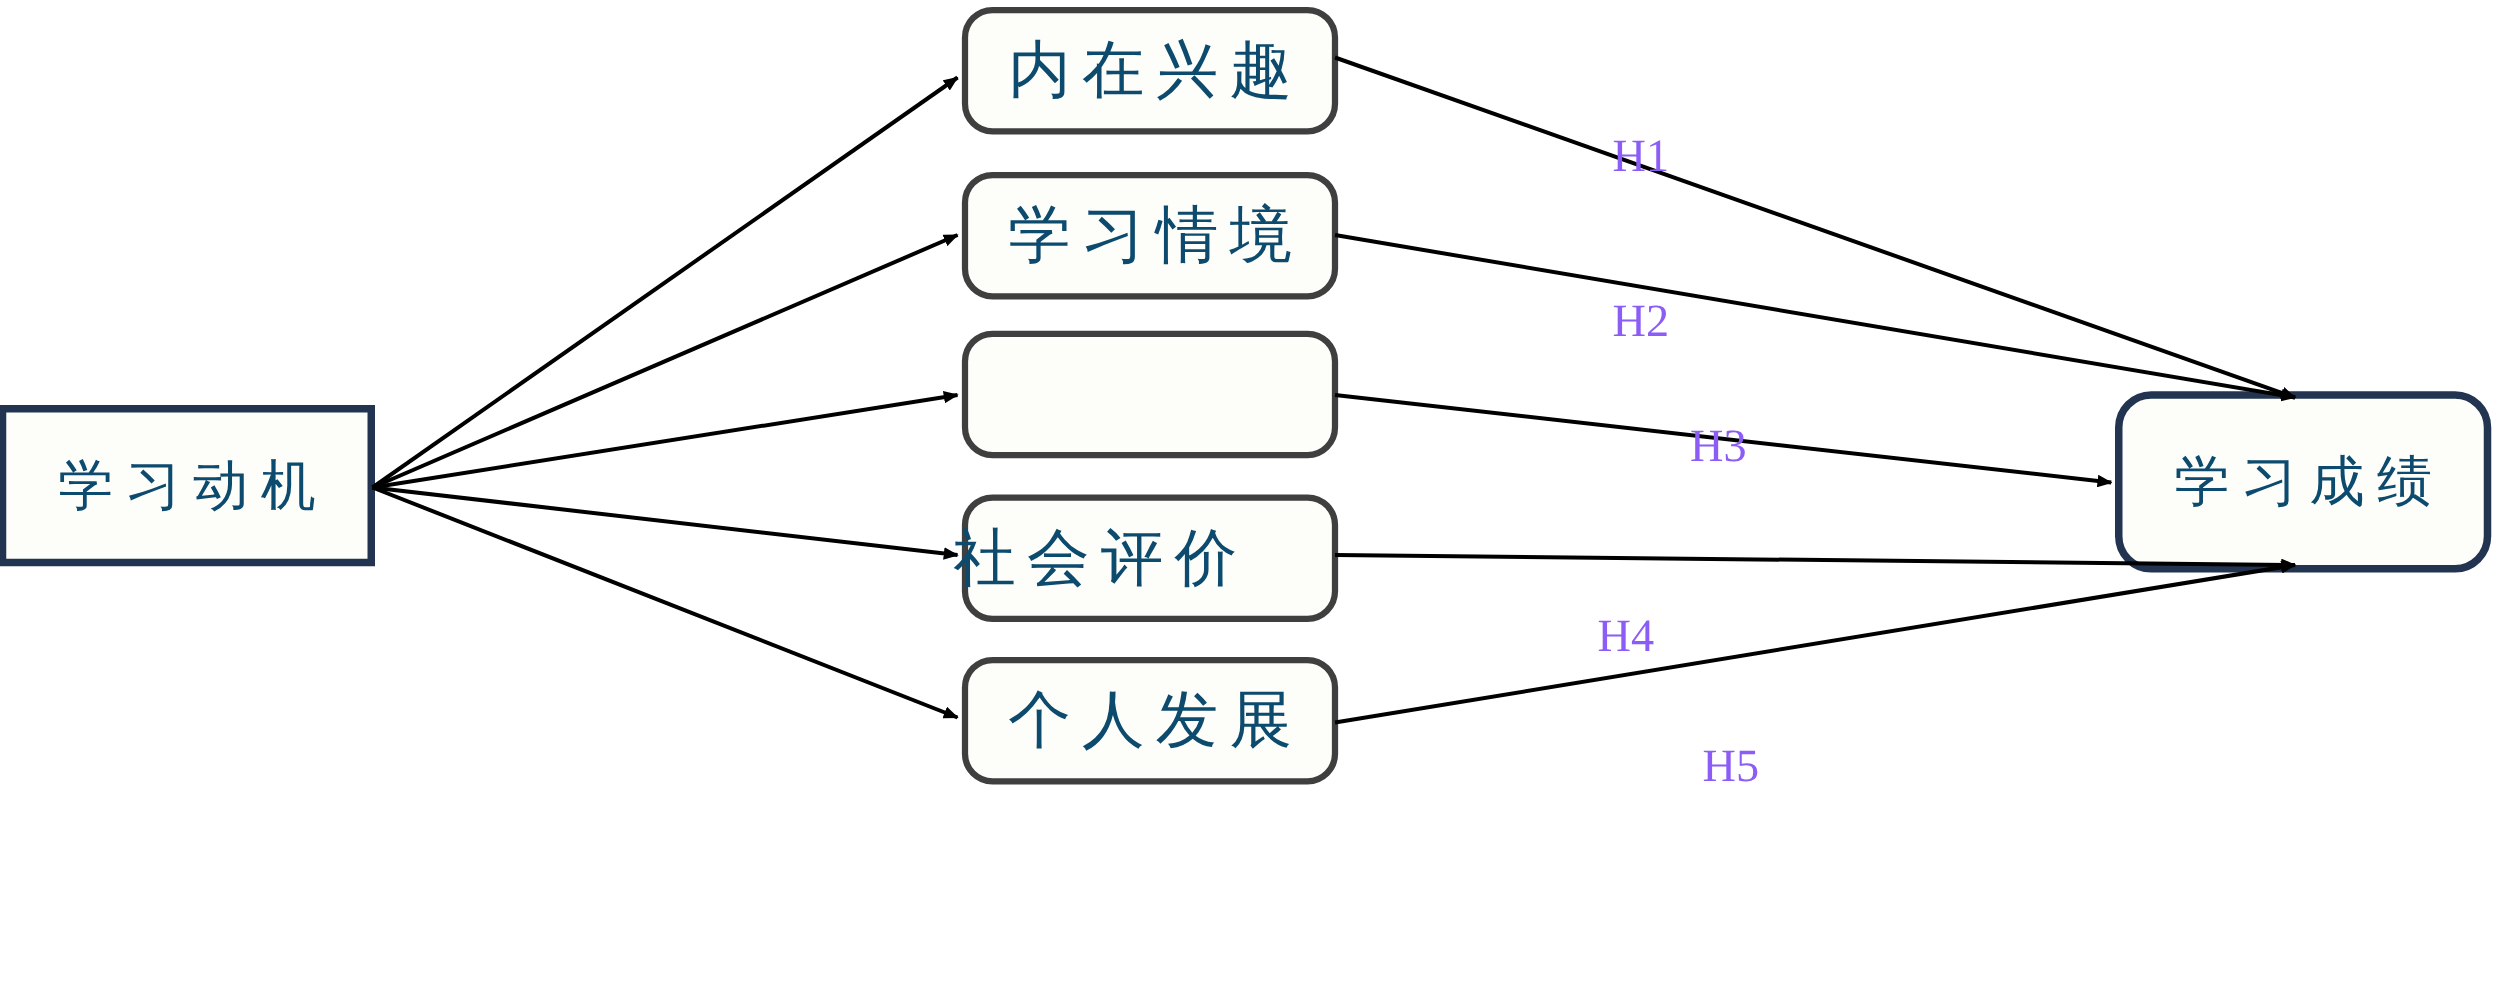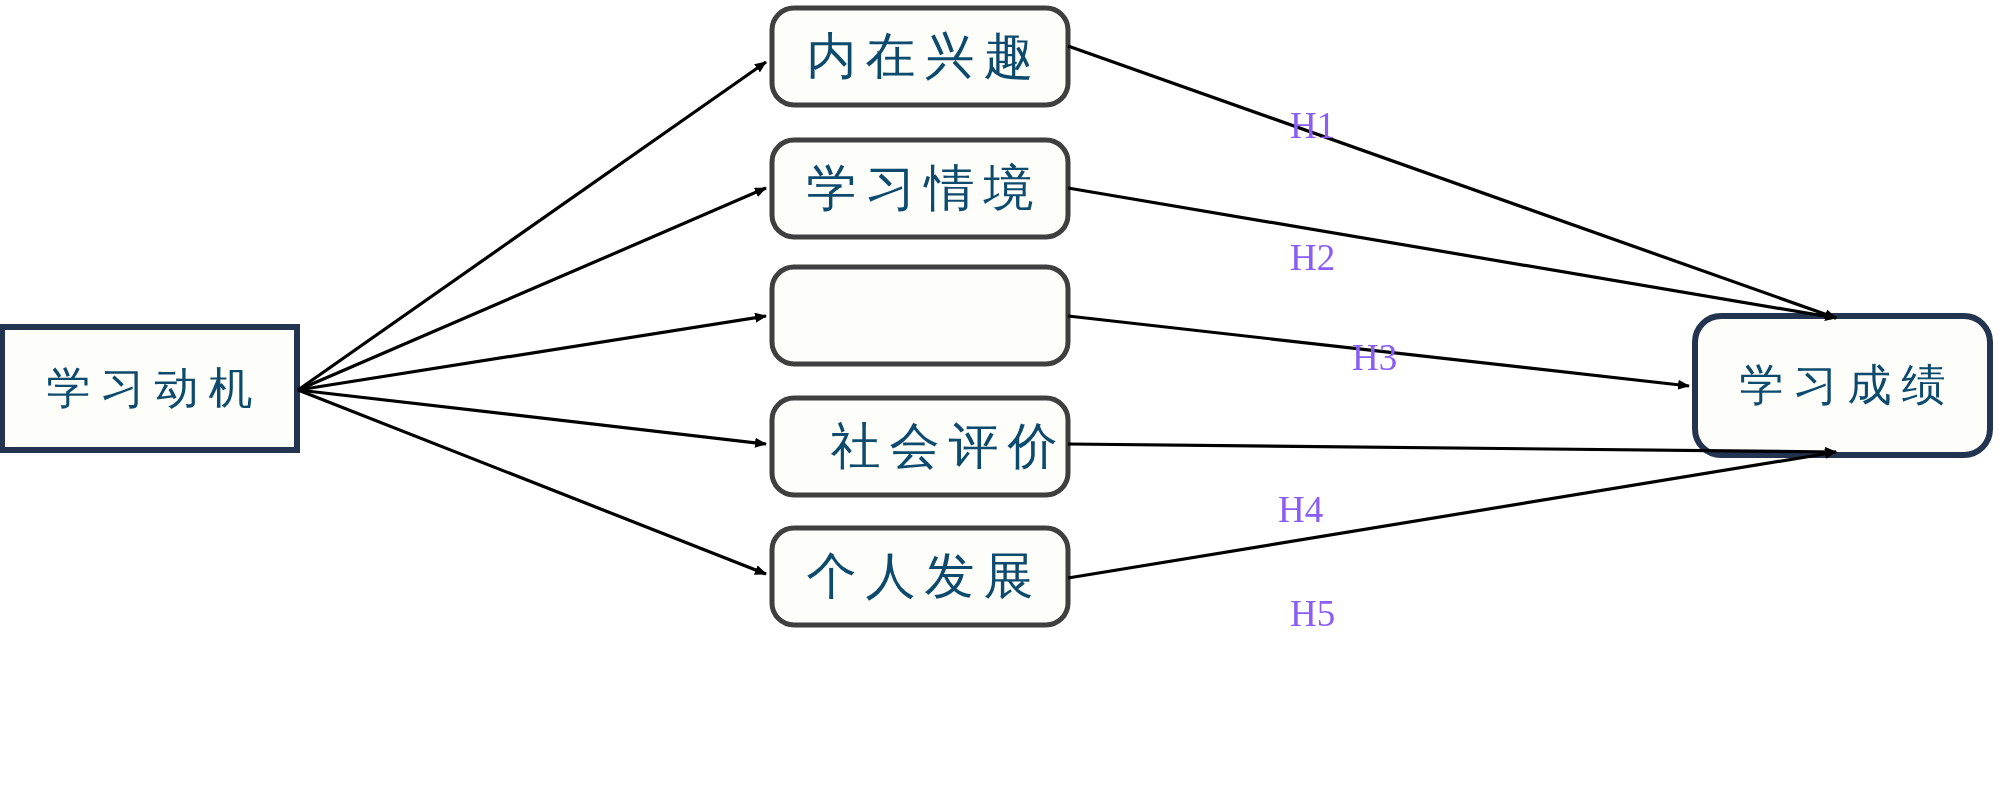--- a/index.html
+++ b/index.html
@@ -92,25 +92,25 @@
     <line x1="1068" y1="578" x2="1836" y2="452" stroke="#000000" stroke-width="3.2" marker-end="url(#arrowhead)"></line>
   </svg>
 
   <div class="node-label cjk-main" style="left:2px; top:327px; width:295px; height:123px;">学习动机</div>
 
   <div class="node-label cjk-mid" style="left:772px; top:8px; width:296px; height:97px;">内在兴趣</div>
 
   <div class="node-label cjk-mid" style="left:772px; top:140px; width:296px; height:97px;">学习情境</div>
 
 
-  <div class="node-label cjk-mid" style="left:796px; top:398px; width:296px; height:97px;">社会评价</div>
+  <div class="node-label cjk-mid" style="left:728px; top:398px; width:296px; height:97px;">社会评价</div>
 
   <div class="node-label cjk-mid" style="left:772px; top:528px; width:296px; height:97px;">个人发展</div>
 
   <div class="node-label cjk-main" style="left:1695px; top:316px; width:295px; height:139px;">学习成绩</div>
 
   <div class="hyp-label" style="left:1290px; top:104px;">H1</div>
   <div class="hyp-label" style="left:1290px; top:204px;margin-top:32px;">H2</div>
   <div class="hyp-label" style="left:1352px; top:336px;">H3</div>
   <div class="hyp-label" style="left:1278px; top:468px;margin-top:20px;">H4</div>
-  <div class="hyp-label" style="left:1290px; top:592px;text-align:center;">H5</div>
+  <div class="hyp-label" style="left:1362px; top:592px;text-align:center;">H5</div>
 
 </div>
 
 </body></html>

